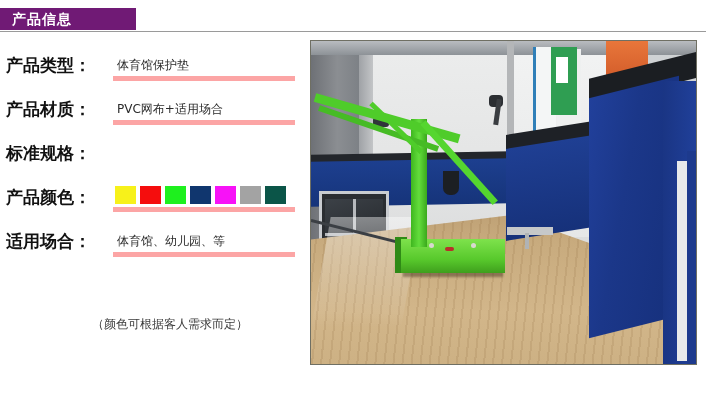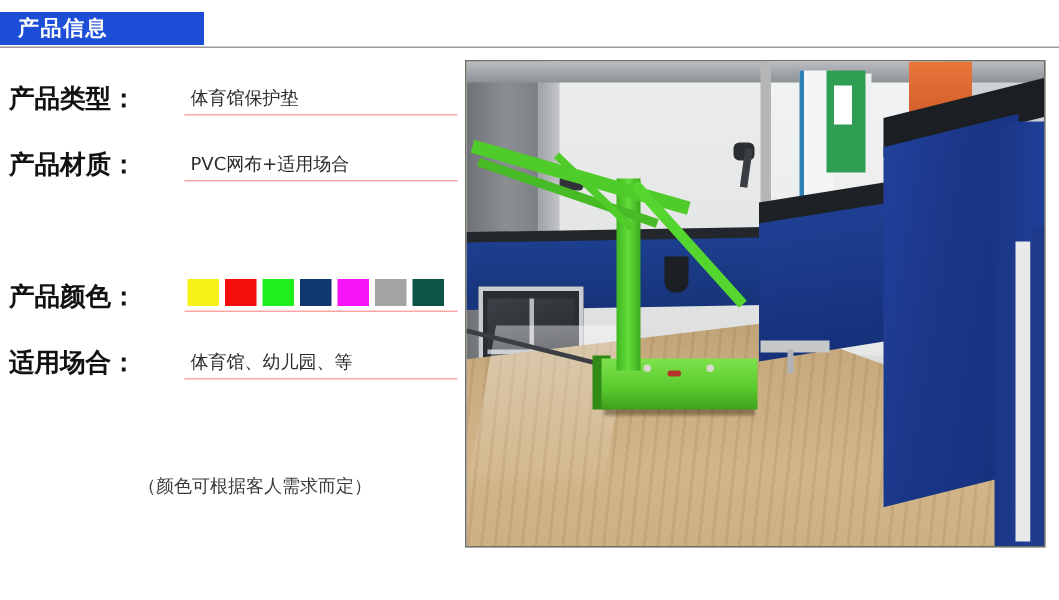--- a/index.html
+++ b/index.html
@@ -63,24 +63,24 @@
     left: 6px;
     top: 8px;
     font-size: 17px;
     font-weight: bold;
     color: #111111;
     white-space: nowrap;
     letter-spacing: 0px;
   }
   .spec-value-wrap {
     position: absolute;
-    left: 123px;
+    left: 113px;
     top: 10px;
     width: 182px;
-    border-bottom: 1px solid #fca5a5;
+    border-bottom: 5px solid #fca5a5;
     height: 20px;
   }
   .spec-value {
     position: absolute;
     left: 4px;
     top: 1px;
     font-size: 12px;
     color: #2b2b2b;
     white-space: nowrap;
     line-height: 17px;
@@ -330,21 +330,21 @@
     background: #c6c8c9;
   }
   #ph-table-leg {
     left: 214px; top: 192px; width: 4px; height: 16px;
     background: #b0b3b5;
   }
 </style>
 </head>
 <body>
 
-<div id="header-banner" style="background: #1d4ed8;">
+<div id="header-banner" style="background: #701a75;">
   <span class="banner-title" style="color: rgb(255, 255, 255);">产品信息</span>
 </div>
 <div id="header-rule"></div>
 
 <div id="spec-list">
 
   <div class="spec-row">
     <span class="spec-label">产品类型：</span>
     <span class="spec-value-wrap">
       <span class="spec-value">体育馆保护垫</span>
@@ -352,20 +352,21 @@
   </div>
 
   <div class="spec-row">
     <span class="spec-label">产品材质：</span>
     <span class="spec-value-wrap">
       <span class="spec-value">PVC网布+适用场合</span>
     </span>
   </div>
 
   <div class="spec-row">
+    <span class="spec-label">标准规格：</span>
   </div>
 
 
   <div class="spec-row" id="color-row">
     <span class="spec-label">产品颜色：</span>
     <span class="spec-value-wrap">
       <span id="swatches">
           <span class="swatch" style="background: rgb(247, 241, 26);"></span>
           <span class="swatch" style="background: rgb(245, 13, 13);"></span>
           <span class="swatch" style="background: rgb(30, 240, 30);"></span>

